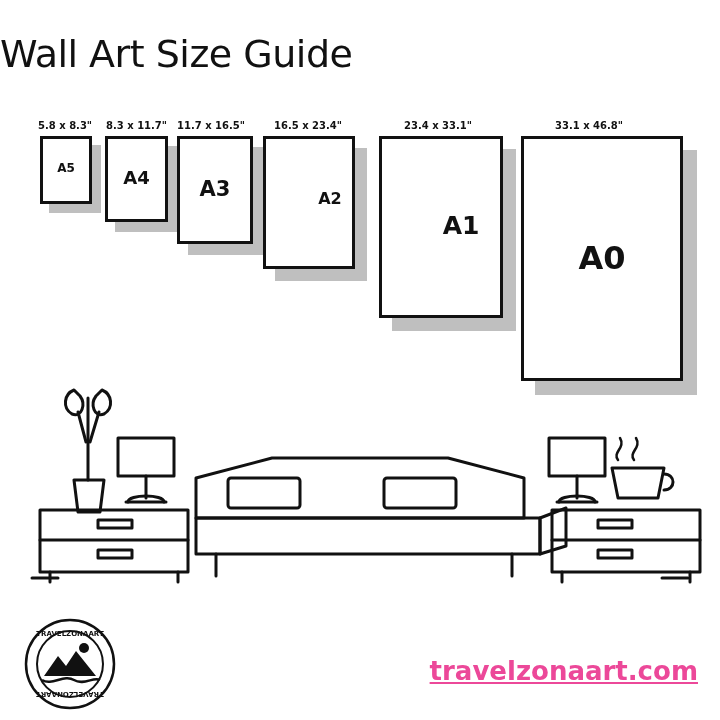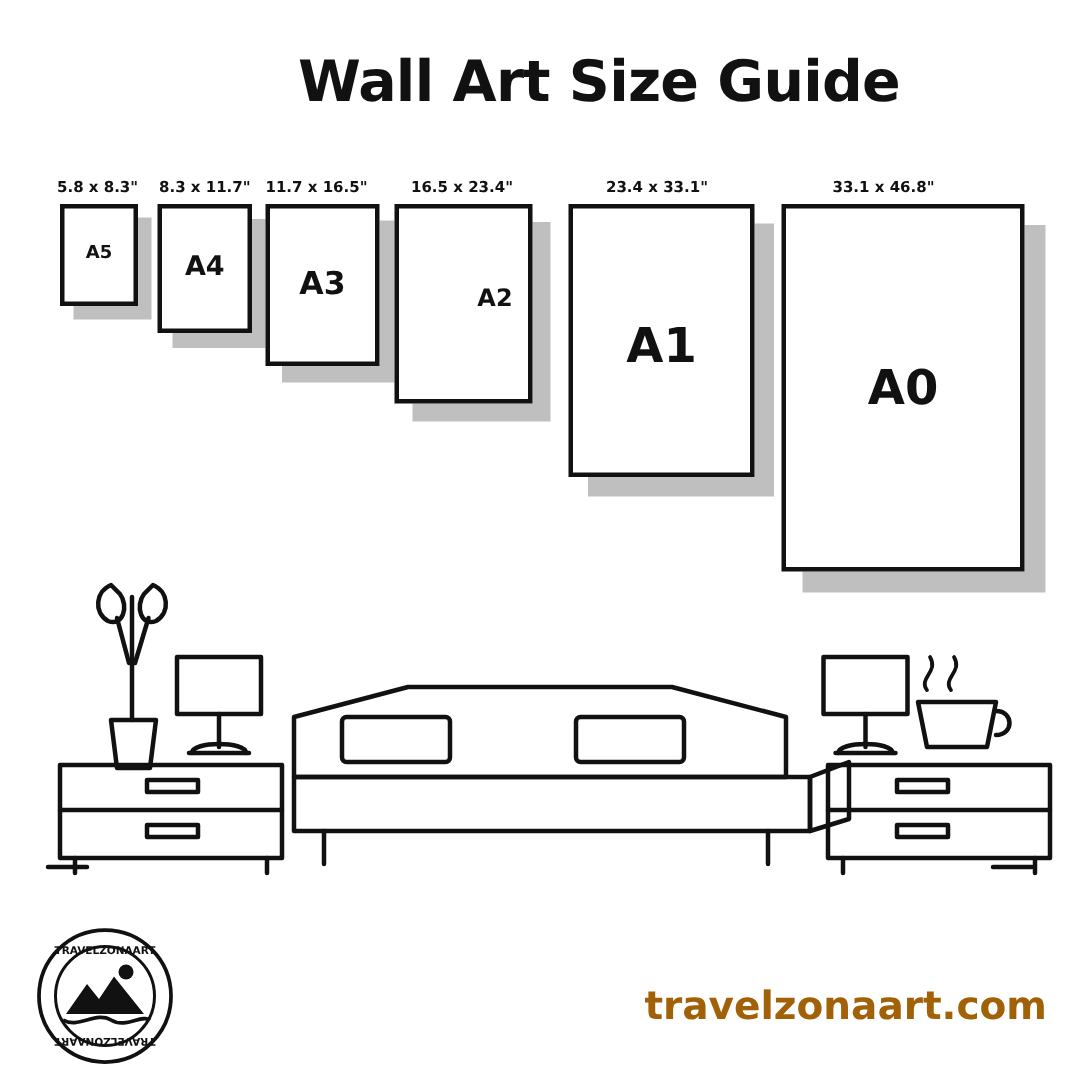--- a/index.html
+++ b/index.html
@@ -20,23 +20,23 @@
     width: 720px;
     height: 720px;
   }
 
   
   .title {
     position: absolute;
     top: 32px;
     left: 0;
     width: 600px;
-    text-align: right;
+    text-align: left;
     font-size: 38px;
-    font-weight: bold;
+    font-weight: normal;
     letter-spacing: -0.5px;
     color: #111111;
     font-family: "DejaVu Sans", sans-serif;
   }
 
   
   .posters {
     position: absolute;
     left: 0;
     top: 110px;
@@ -88,23 +88,24 @@
     top: 618px;
     width: 92px;
     height: 92px;
   }
   .site {
     position: absolute;
     right: 22px;
     top: 656px;
     font-size: 26px;
     font-weight: bold;
-    color: #a16207;
+    color: #ec4899;
     font-family: "DejaVu Sans", sans-serif;
     letter-spacing: 0px;
+    text-decoration: underline;
   }
 </style>
 </head>
 <body>
 
 <div class="page">
 
   <div class="title">Wall Art Size Guide</div>
 
   <div class="posters">
@@ -129,21 +130,21 @@
 
     <div class="dim" style="left:274px; top:10px;">16.5 x 23.4"</div>
     <div class="poster" style="left:263px; top:26px; width:92px; height:133px;">
       <div class="shadow" style="left:9px; top:9px; width:92px; height:133px;"></div>
       <div class="poster-label" style="top:50px; font-size:16px;margin-left:21px;">A2</div>
     </div>
 
     <div class="dim" style="left:404px; top:10px;">23.4 x 33.1"</div>
     <div class="poster" style="left:379px; top:26px; width:124px; height:182px;">
       <div class="shadow" style="left:10px; top:10px; width:124px; height:182px;"></div>
-      <div class="poster-label" style="top:72px; font-size:32px;">A1</div>
+      <div class="poster-label" style="top:72px; font-size:25px;padding-left:20px;">A1</div>
     </div>
 
     <div class="dim" style="left:555px; top:10px;">33.1 x 46.8"</div>
     <div class="poster" style="left:521px; top:26px; width:162px; height:245px;">
       <div class="shadow" style="left:11px; top:11px; width:162px; height:245px;"></div>
       <div class="poster-label" style="top:100px; font-size:32px;">A0</div>
     </div>
 
   </div>
 

